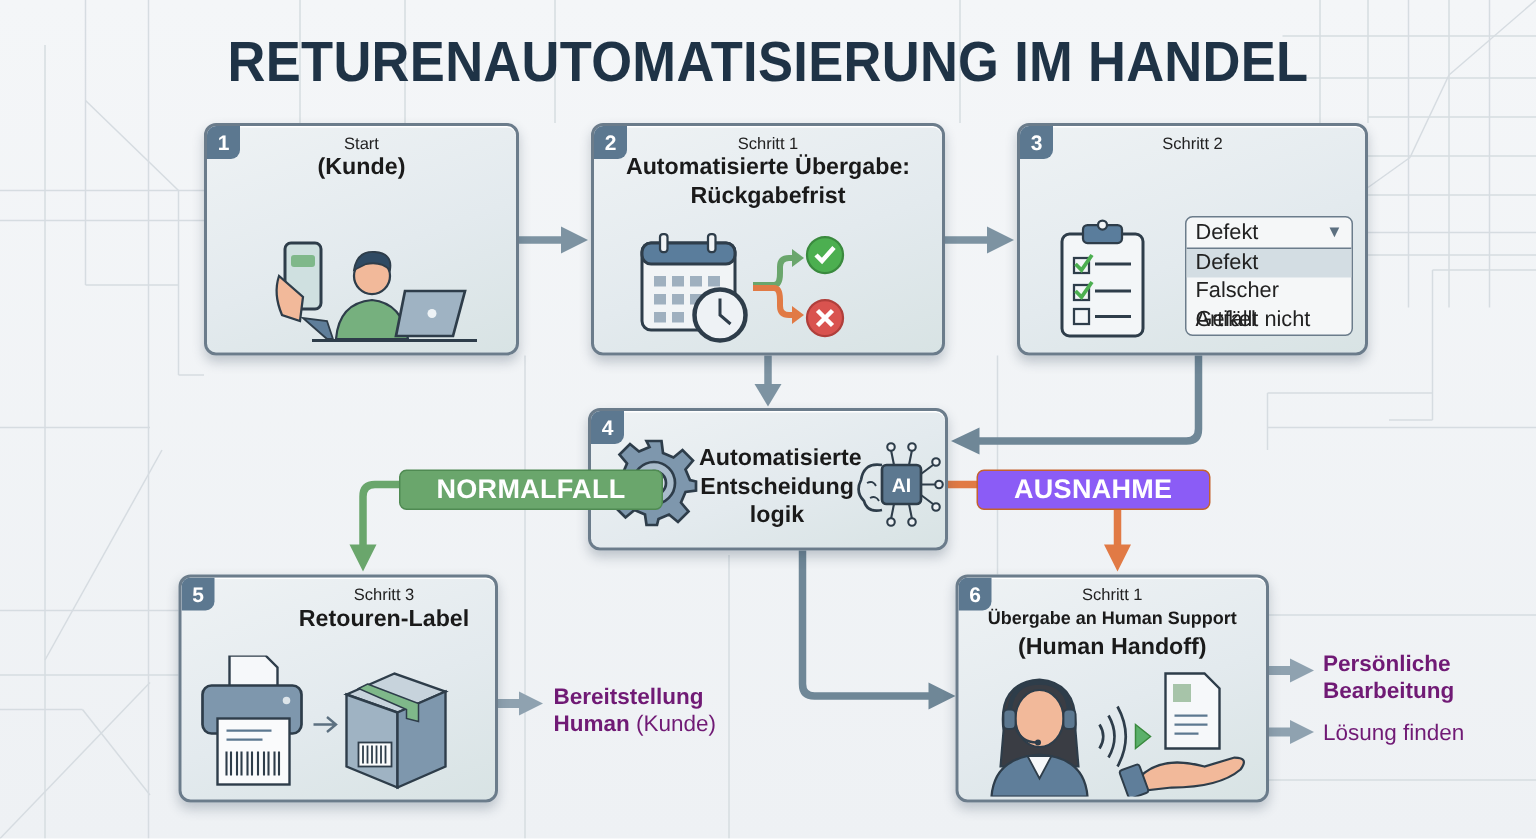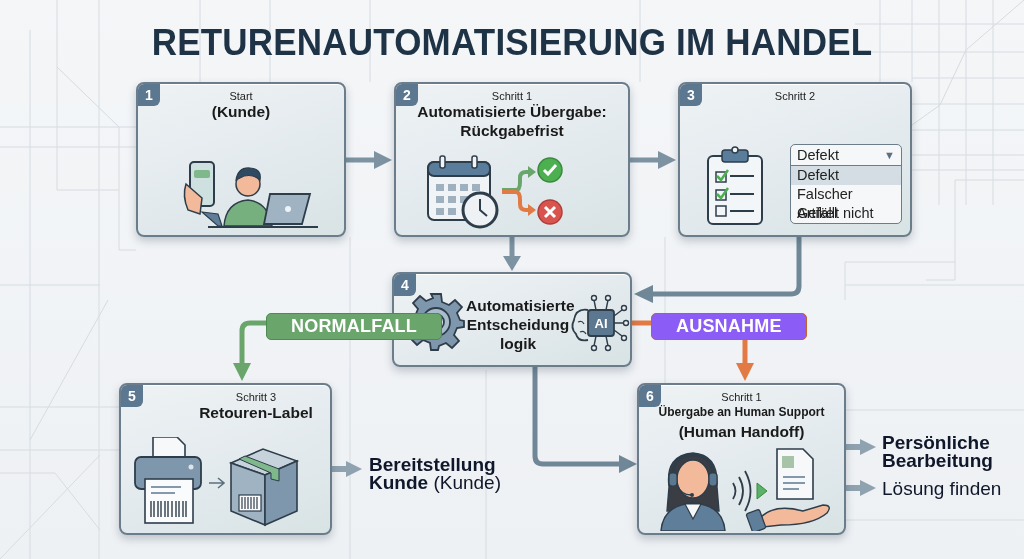--- a/index.html
+++ b/index.html
@@ -49,21 +49,21 @@
   .dropdown .opt { padding: 0 6px; height: 19px; line-height: 19px; }
   .dropdown .opt.hl { background: #d3dde3; }
   .chev { color: #5c7080; font-size: 11px; }
   .tag {
     position: absolute; z-index: 4;
     color: #fff; font-weight: 700; font-size: 18px;
     padding: 2px 24px; border-radius: 5px; letter-spacing: 0.2px;
   }
   .tag.green { background: #6aa66c; border: 1.5px solid #4f8a52; }
   .tag.orange { background: #8b5cf6; border: 1.5px solid #c4622f; }
-  .outtext { position: absolute; z-index: 3; font-size: 19px; color: #0f172a; line-height: 18px; }
+  .outtext { position: absolute; z-index: 3; font-size: 15px; color: #701a75; line-height: 18px; }
   .bold { font-weight: 700; }
 </style>
 </head>
 <body>
 
 <svg class="bg-lines" width="1024" height="559" viewBox="0 0 1024 559">
   <g stroke="#d6dce1" stroke-width="1" fill="none">
     <line x1="30" y1="30" x2="30" y2="559"></line>
     <line x1="57" y1="0" x2="57" y2="190"></line>
     <line x1="57" y1="190" x2="119" y2="190"></line>
@@ -340,21 +340,21 @@
         <line x1="117" y1="60" x2="117" y2="72"></line>
       <line x1="120" y1="60" x2="120" y2="72"></line>
         <line x1="123" y1="60" x2="123" y2="72"></line>
         <line x1="126" y1="60" x2="126" y2="72"></line>
     </g>
   </svg>
 </div>
 
 <div class="outtext" style="left:369px; top:456px;">
   <div class="bold">Bereitstellung</div>
-  <div><span class="bold">Kunde</span><span> (Kunde)</span></div>
+  <div><span class="bold">Human</span><span> (Kunde)</span></div>
 </div>
 
 <div class="box" style="left:637px; top:383px; width:209px; height:152px;">
   <div class="badge">6</div>
   <div class="step-sub">Schritt 1</div>
   <div class="step-title" style="font-size:12px;">Übergabe an Human Support</div>
   <div class="step-title">(Human Handoff)</div>
   <svg class="icon-area" style="left:14px; top:62px;" width="190" height="84" viewBox="0 0 190 84">
 
     <path d="M16,40 Q12,8 40,6 Q66,8 64,40 L66,64 L14,64 Z" fill="#3a3d44" stroke="#2e3d4a" stroke-width="1.4"></path>

